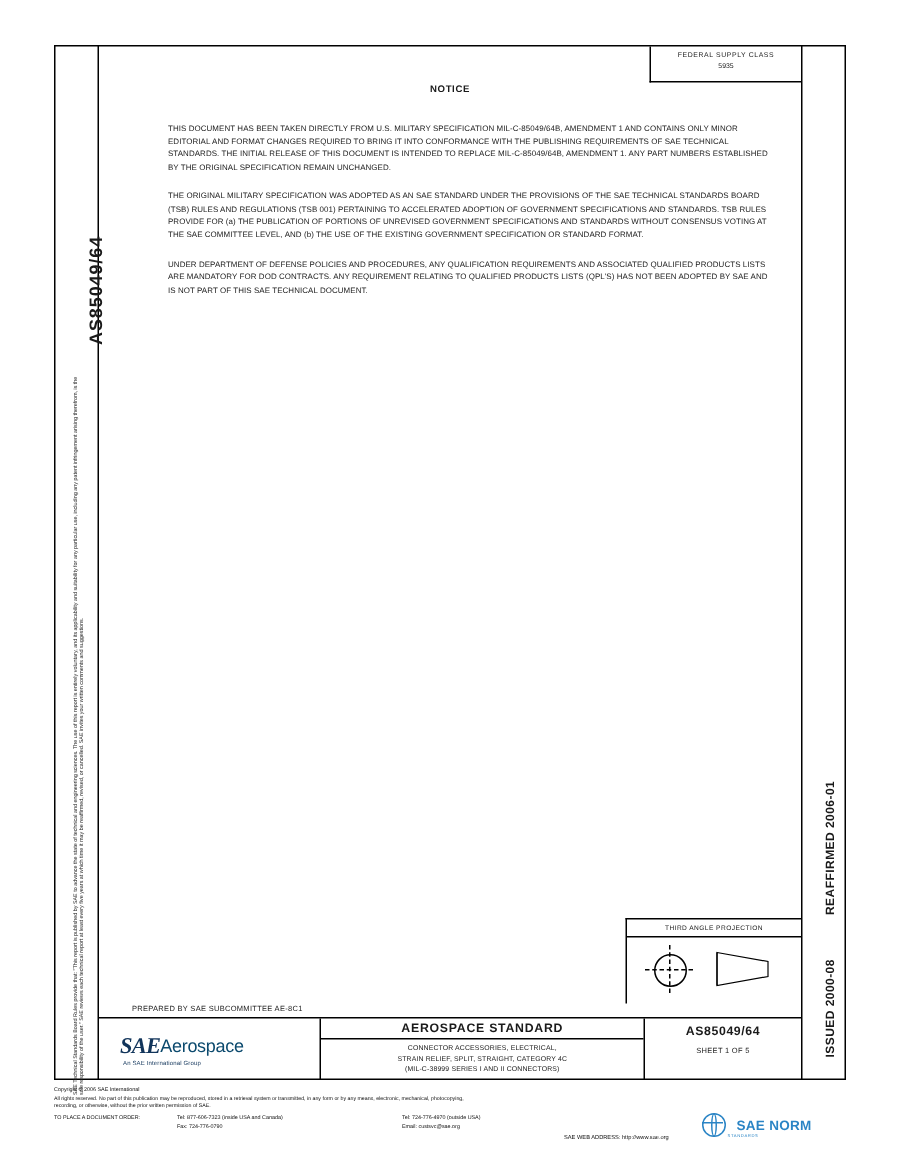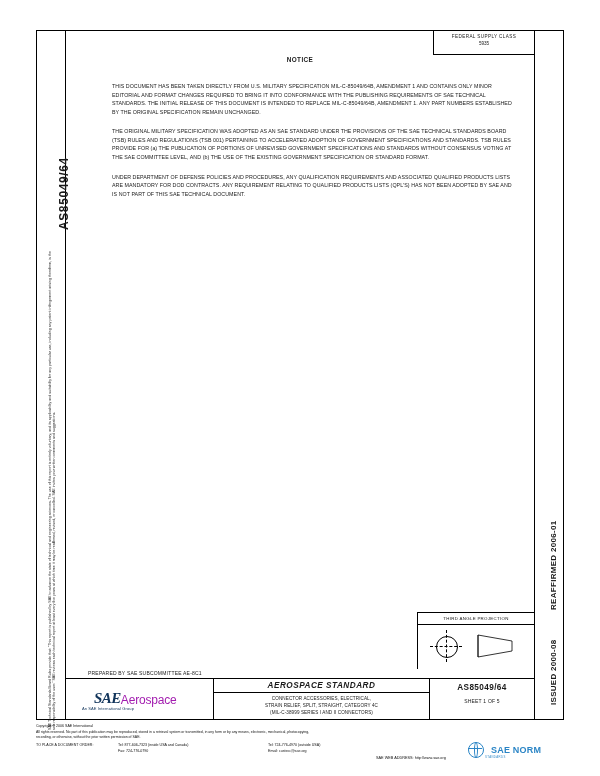--- a/index.html
+++ b/index.html
@@ -214,36 +214,36 @@
     display: flex;
   }
   .tb-logo {
     width: 148px;
     border-right: 1px solid #000;
     box-sizing: border-box;
     position: relative;
   }
   .sae-logo {
     position: absolute;
-    left: 28px;
+    left: 14px;
     top: 11px;
     display: flex;
-    align-items: flex-end;
+    align-items: flex-start;
   }
   .sae-mark {
     font-family: "Liberation Serif", serif;
     font-size: 15px;
     font-weight: bold;
     font-style: italic;
     color: #12355b;
     letter-spacing: -0.5px;
   }
   .sae-aero {
     font-size: 12px;
-    color: #a21caf;
+    color: #0c4a6e;
     letter-spacing: -0.2px;
   }
   .sae-sub {
     position: absolute;
     left: 16px;
     top: 27px;
     font-size: 4px;
     color: #12355b;
     letter-spacing: 0.1px;
   }
@@ -253,21 +253,20 @@
     box-sizing: border-box;
     text-align: center;
   }
   .tb-std-title {
     font-size: 8.2px;
     font-weight: bold;
     letter-spacing: 0.5px;
     padding-top: 2px;
     border-bottom: 1px solid #000;
     padding-bottom: 2px;
-    font-style: italic;
   }
   .tb-desc {
     font-size: 4.6px;
     line-height: 1.5;
     padding-top: 3px;
     letter-spacing: 0.1px;
   }
   .tb-right {
     width: 104px;
     box-sizing: border-box;

